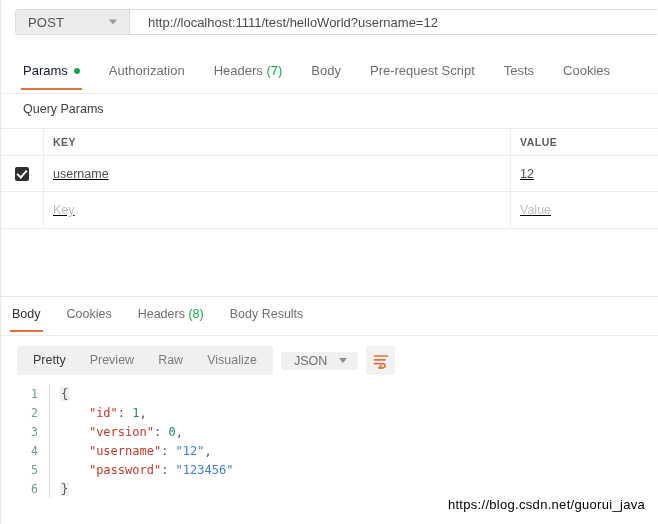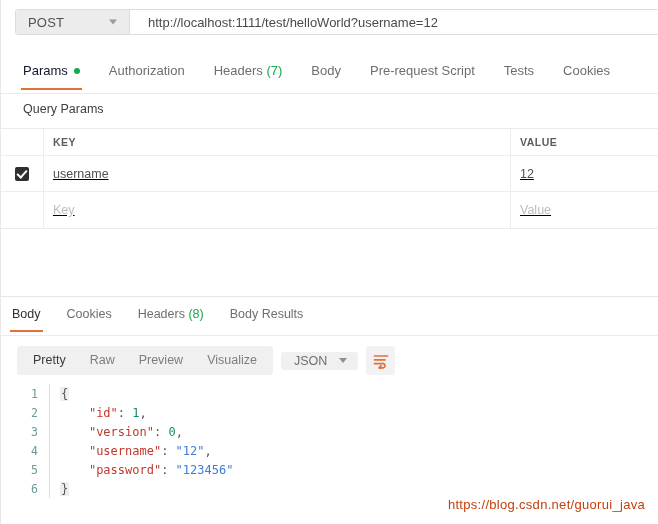--- a/index.html
+++ b/index.html
@@ -266,21 +266,21 @@
   .k-key { color: #c0392b; }
   .k-num { color: #1a8a6c; }
   .k-str { color: #3b7dd8; }
   .k-pun { color: #555; }
 
   
   .wm {
     position: absolute;
     right: 13px; bottom: 12px;
     font-size: 13px;
-    color: #c2410c;
+    color: #000000;
     letter-spacing: .3px;
     user-select: none;
     margin-left: 44px;
   }
 </style>
 </head>
 <body>
 
 <div class="app">
 
@@ -363,22 +363,22 @@
       <span class="cnt">(8)</span>
     </div>
     <div class="restab">
       <span>Body Results</span>
     </div>
   </div>
 
   <div class="fmtbar">
     <div class="seg">
       <div class="segbtn active">Pretty</div>
+      <div class="segbtn">Preview</div>
       <div class="segbtn">Raw</div>
-      <div class="segbtn">Preview</div>
       <div class="segbtn">Visualize</div>
     </div>
     <div class="pill">
       <span class="pill-label">JSON</span>
       <span class="caret2"></span>
     </div>
     <div class="wrapbtn">
       <svg width="16" height="16" viewBox="0 0 16 16">
         <line x1="1.5" y1="3" x2="14.5" y2="3" stroke="#e2703a" stroke-width="1.7" stroke-linecap="round"></line>
         <line x1="1.5" y1="6.8" x2="12" y2="6.8" stroke="#e2703a" stroke-width="1.7" stroke-linecap="round"></line>

